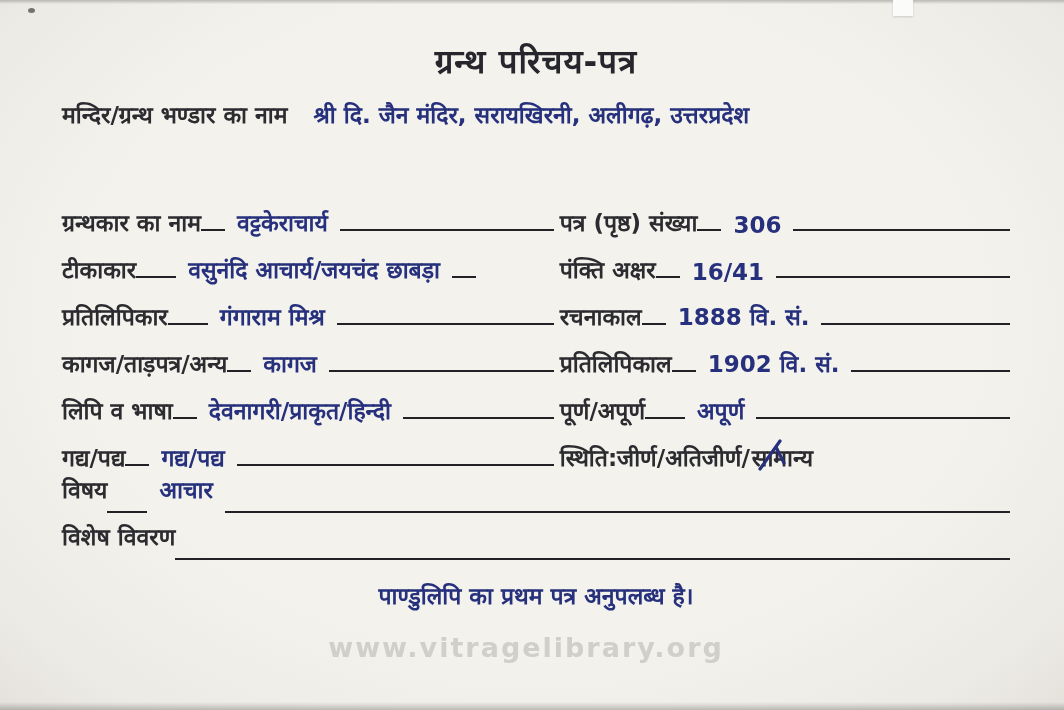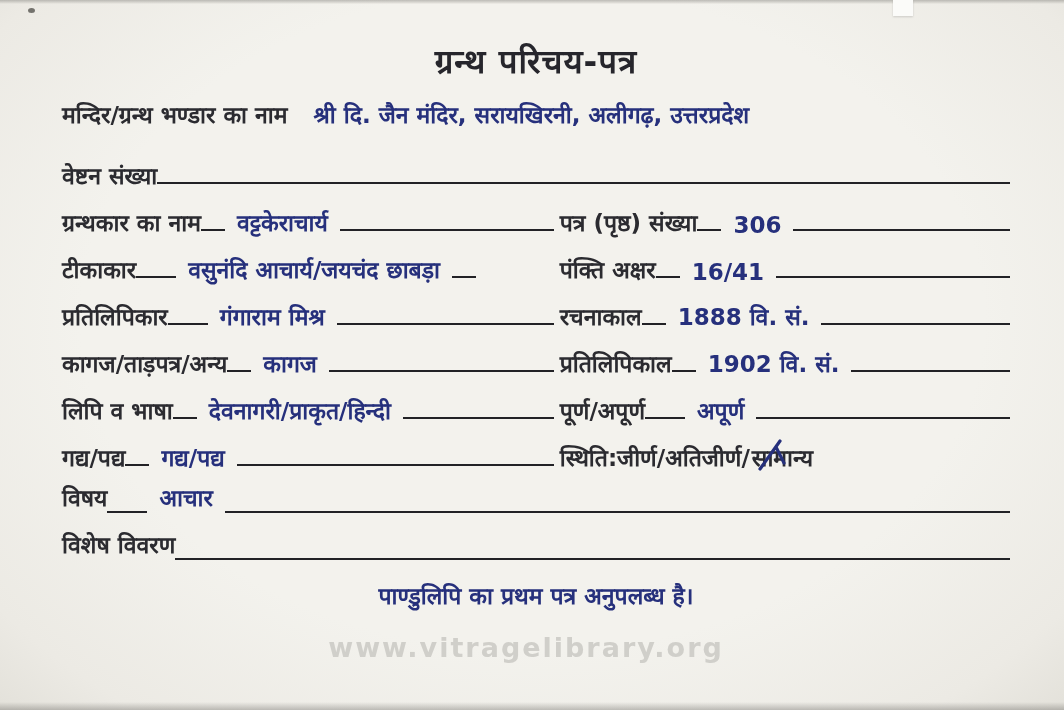--- a/index.html
+++ b/index.html
@@ -53,21 +53,21 @@
   .cell.right { flex: 1 1 auto; }
   .rule {
     border-bottom: 2px solid #222226;
     align-self: flex-end;
     margin-bottom: 7px;
     min-width: 14px;
   }
   .rule.grow { flex: 1; }
   .rule.w24 { width: 24px; flex: 0 0 auto; }
   .rule.w40 { width: 40px; flex: 0 0 auto; }
-  .full-row { display: flex; align-items: center; height: 47px; }
+  .full-row { display: flex; align-items: flex-start; height: 47px; }
   .detail-value {
     text-align: center;
     font-size: 23px; font-weight: bold;
     color: #26307c;
     margin-top: 12px;
   }
   .checked-word { position: relative; display: inline-block; margin-left: 2px; }
   .checked-word svg { position: absolute; left: -6px; top: -12px; width: 72px; height: 46px; pointer-events: none; }
   .watermark {
     position: absolute;
@@ -91,24 +91,20 @@
   <div class="content">
 
     <div class="title">ग्रन्थ परिचय-पत्र</div>
 
     <div class="header-row">
       <span class="lbl">मन्दिर/ग्रन्थ भण्डार का नाम</span>
       <span class="val">श्री दि. जैन मंदिर, सरायखिरनी, अलीगढ़, उत्तरप्रदेश</span>
     </div>
 
     <div class="row">
-      <div class="cell right">
-        <span class="lbl">वेष्टन संख्या</span>
-        <span class="rule grow"></span>
-      </div>
     </div>
 
 
     <div class="row">
       <div class="cell left">
         <span class="lbl">ग्रन्थकार का नाम</span>
         <span class="rule w24"></span>
         <span class="val">वट्टकेराचार्य</span>
         <span class="rule grow"></span>
       </div>

